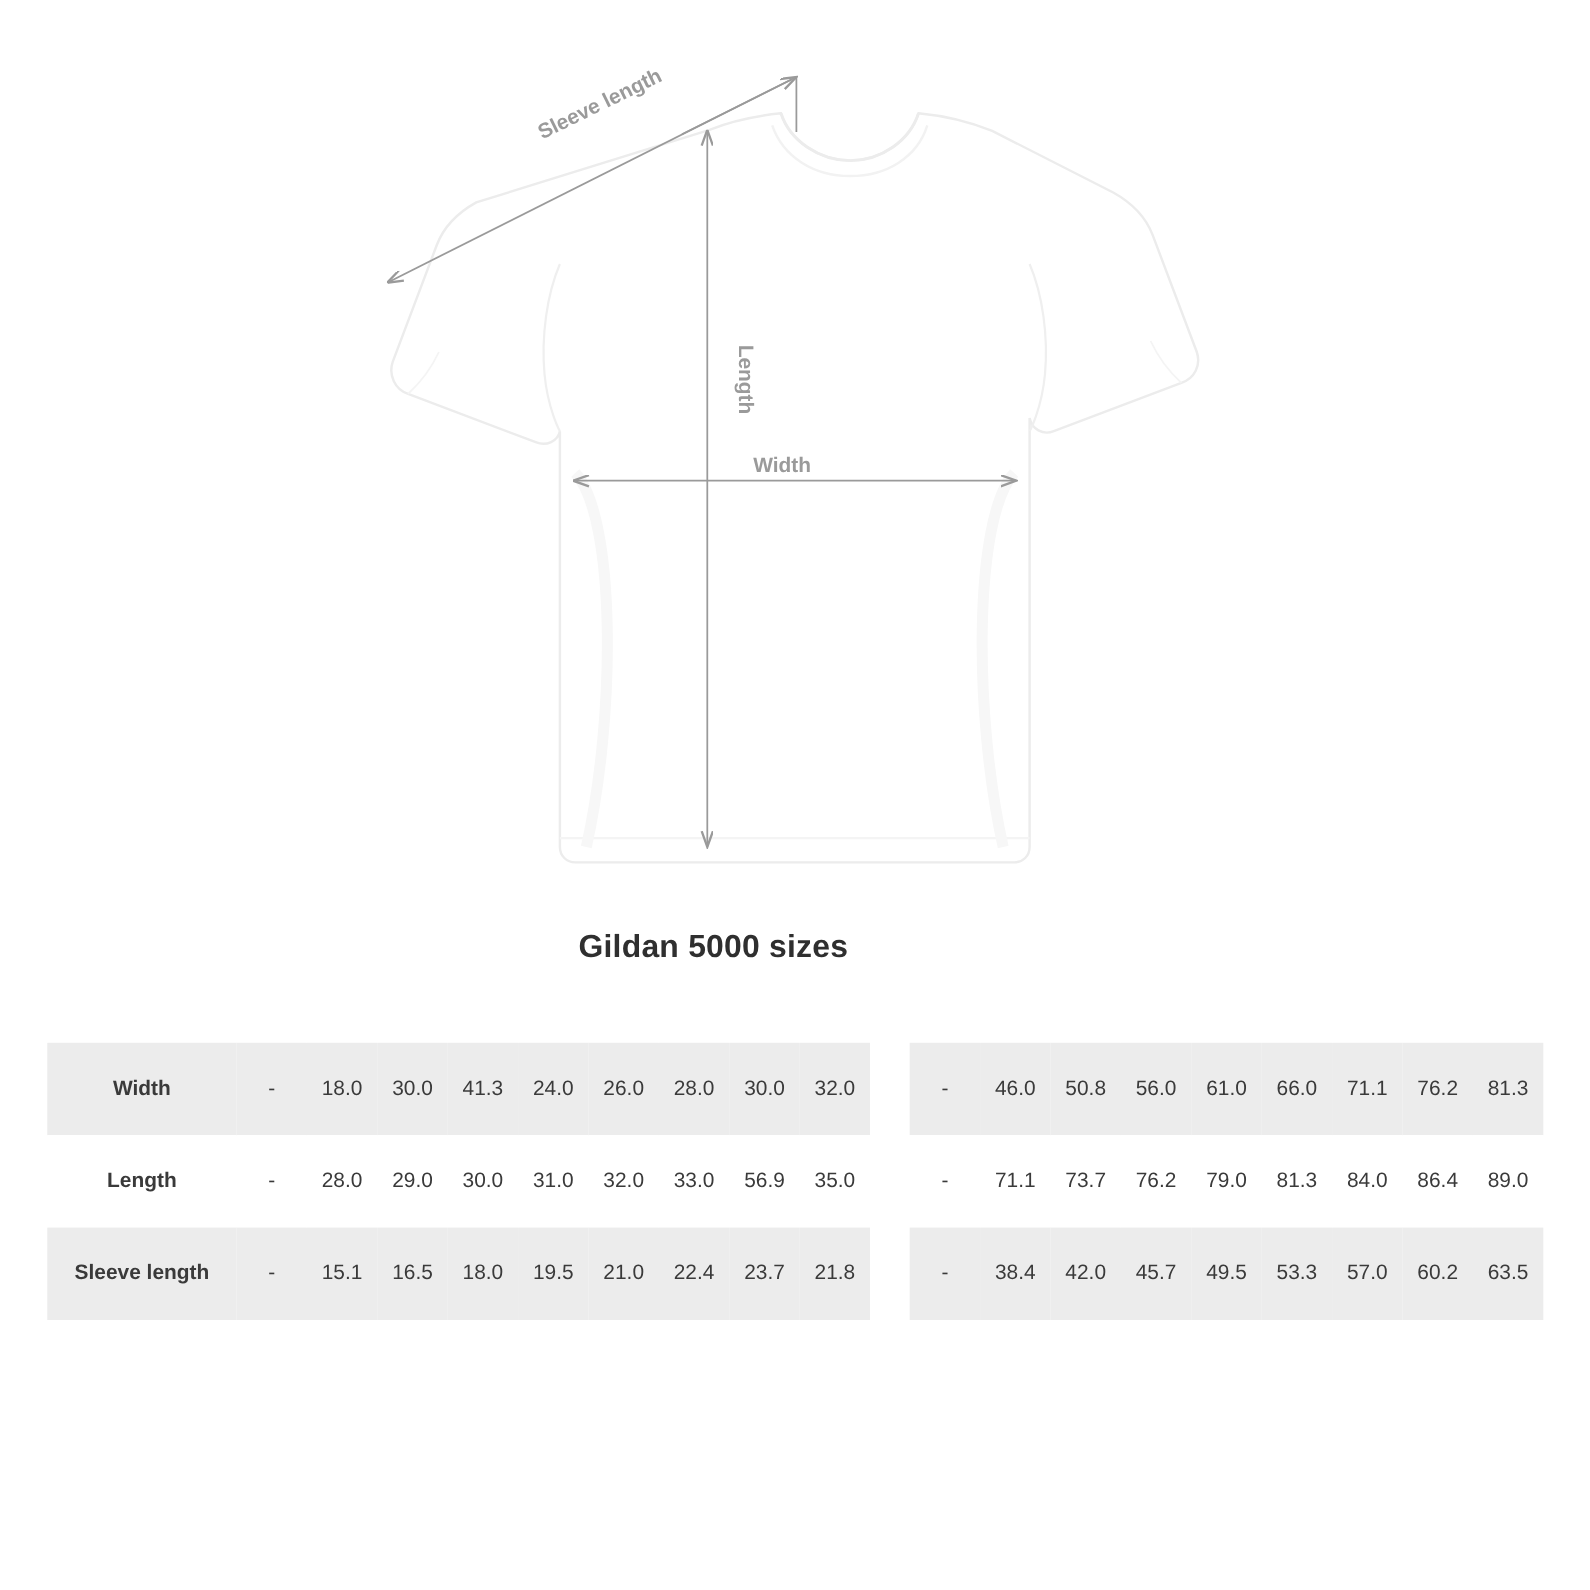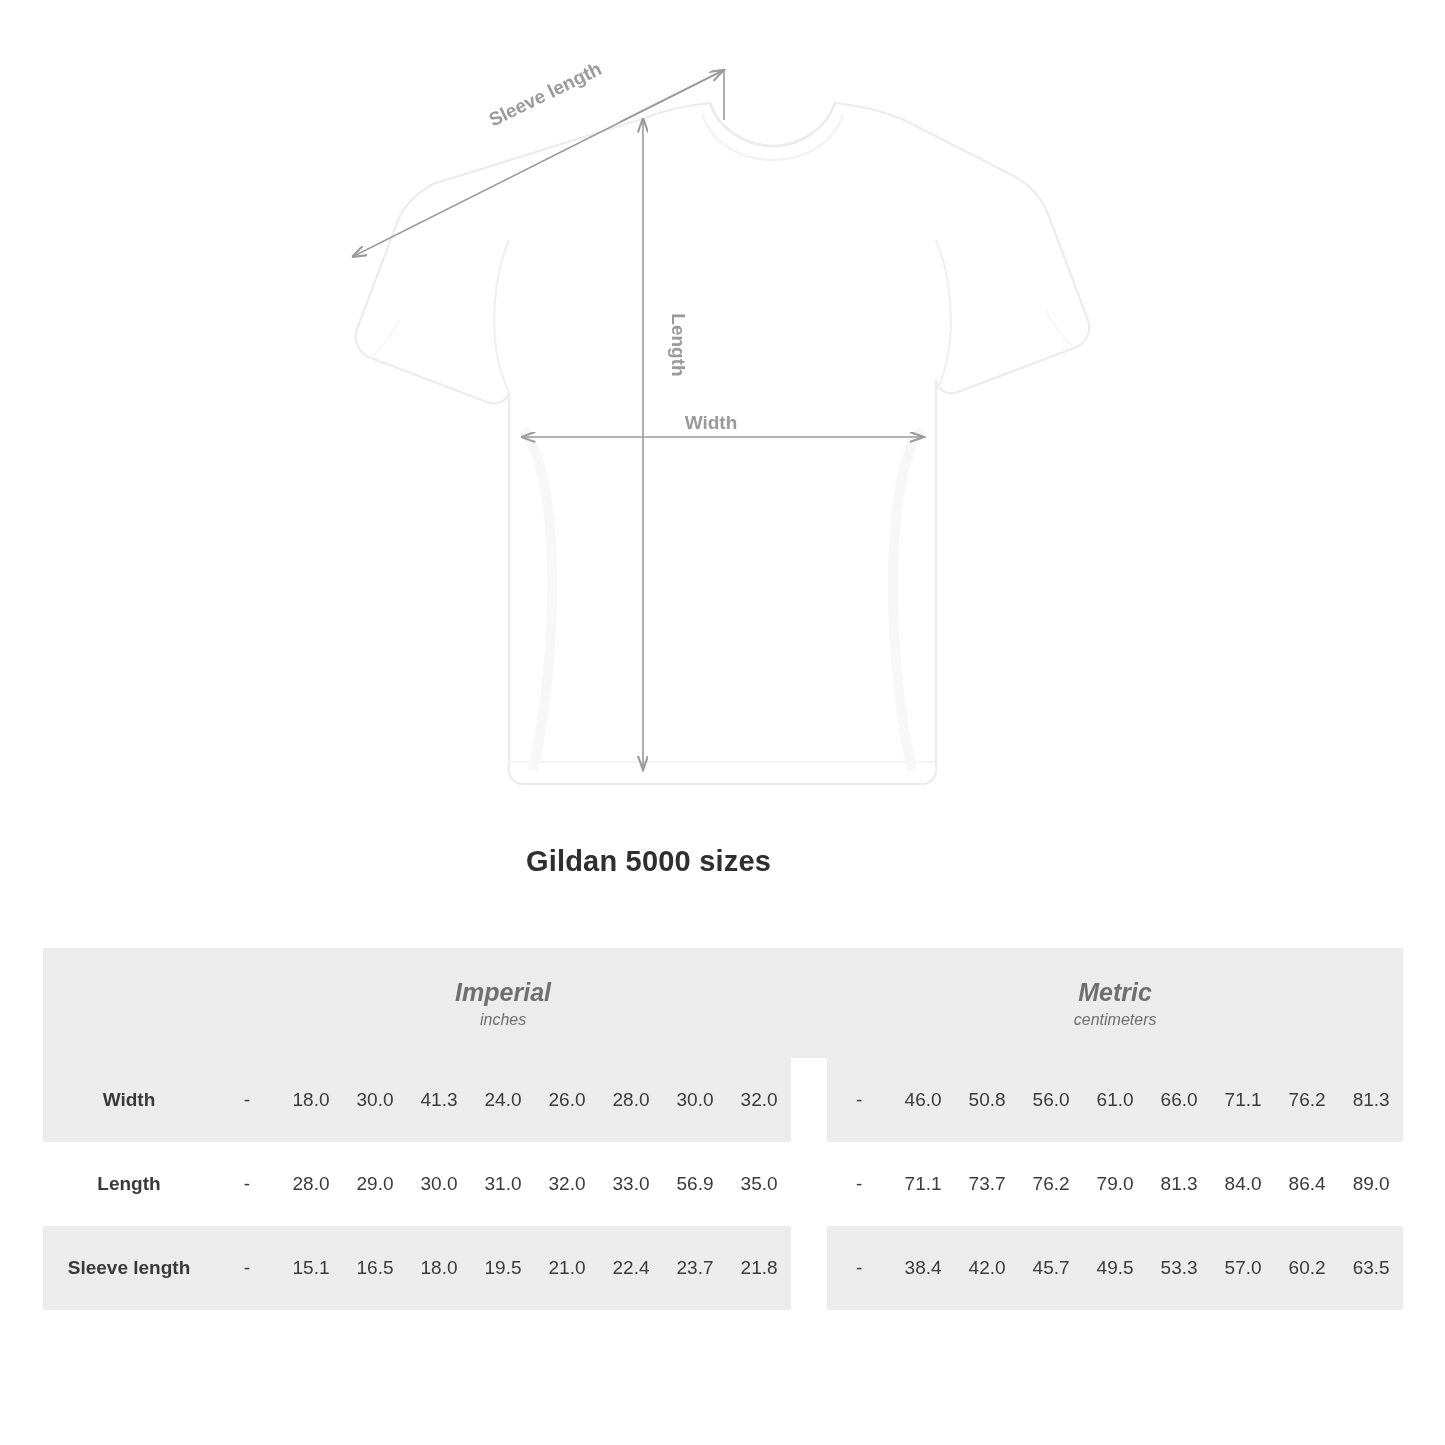--- a/index.html
+++ b/index.html
@@ -202,32 +202,20 @@
   <div id="chart-title">Gildan 5000 sizes</div>
 
   <table id="size-table">
     <colgroup>
       <col style="width:172px">
       <col span="9" style="width:64px">
       <col style="width:36px">
       <col span="9" style="width:64px">
     </colgroup>
     <tbody>
-      <tr>
-        <td class="unit-head"></td>
-        <td class="unit-head" colspan="9">
-          <div class="u-name">Imperial</div>
-          <div class="u-sub">inches</div>
-        </td>
-        <td class="unit-head gap-col"></td>
-        <td class="unit-head" colspan="9">
-          <div class="u-name">Metric</div>
-          <div class="u-sub">centimeters</div>
-        </td>
-      </tr>
 
 
       <tr class="data-row shaded">
         <td class="rowlabel">Width</td>
         <td class="cell">-</td>
         <td class="cell">18.0</td>
         <td class="cell">30.0</td>
         <td class="cell">41.3</td>
         <td class="cell">24.0</td>
         <td class="cell">26.0</td>

